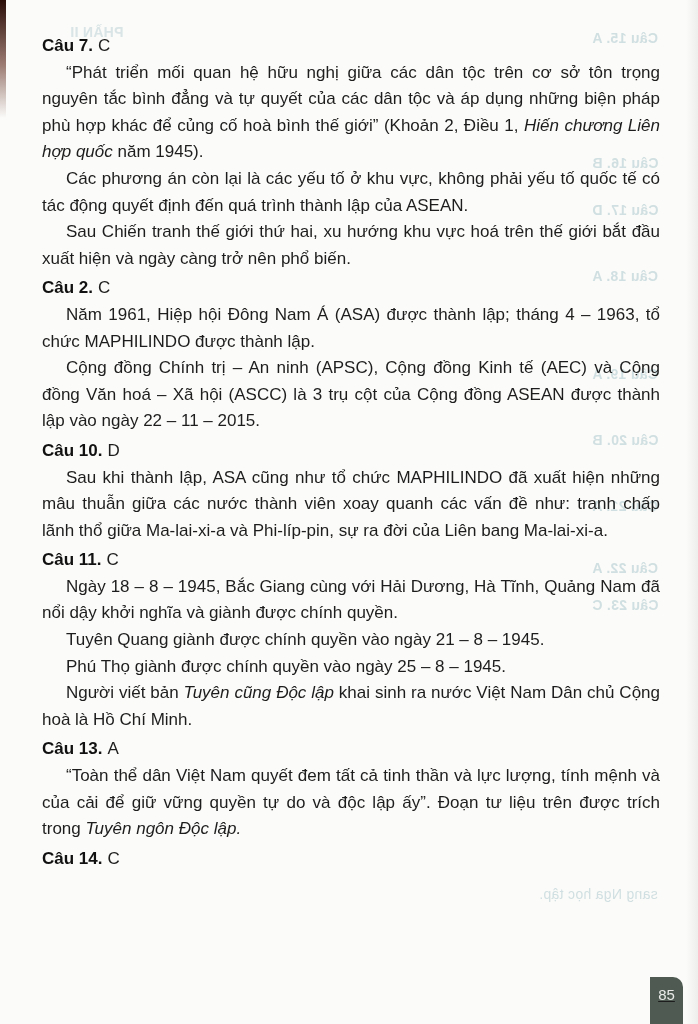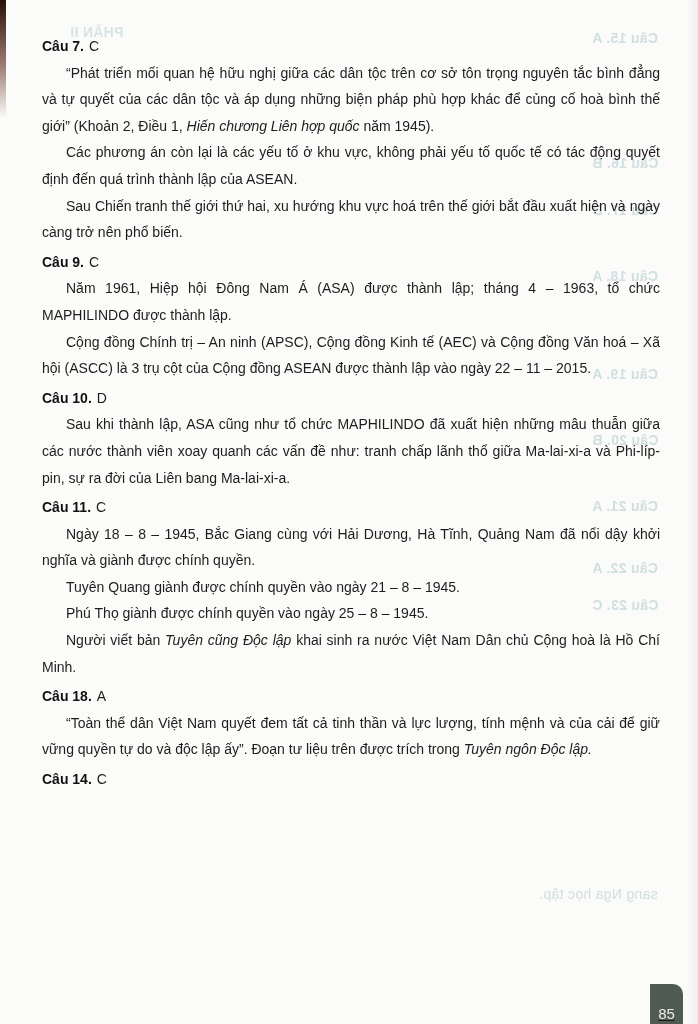--- a/index.html
+++ b/index.html
@@ -37,32 +37,32 @@
   .bleed:nth-child(6){top:366px;}
   .bleed:nth-child(7){top:432px;}
   .bleed:nth-child(8){top:498px;}
   .bleed:nth-child(9){top:560px;}
   .bleed:nth-child(10){top:597px;}
   .bleed:nth-child(11){top:886px;font-weight:normal;}
   
   .content{
     position:absolute;left:42px;right:38px;top:30px;
   }
-  .content p{margin:0;font-size:14px;line-height:26.6px;text-align:justify;}
+  .content p{margin:0;font-size:17px;line-height:26.6px;text-align:justify;}
   .item-head{margin-top:3px !important;text-align:left !important;}
   .item-head .label{font-weight:bold;color:#111;}
   .item-head .answer{margin-left:5px;}
   .body-para{text-indent:24px;}
   .it{font-style:italic;}
   
   .page-tab{
-    position:absolute;right:15px;bottom:0;width:33px;height:40px;
+    position:absolute;right:15px;bottom:0;width:33px;height:47px;
     background:#4e5a52;border-radius:0 10px 0 0;
     display:flex;justify-content:center;align-items:flex-start;
-    padding-top:21px;box-sizing:border-box;text-decoration:underline;
+    padding-top:9px;box-sizing:border-box;text-decoration:underline;
   }
   .page-tab .num{
     color:#e9eae7;font-size:15px;line-height:18px;
     font-family:"Liberation Sans","DejaVu Sans",sans-serif;
   }
 </style>
 </head>
 <body>
 
 <div class="page">
@@ -80,31 +80,31 @@
       <div class="bleed">sang Nga học tập.</div>
     </div>
   <div class="edge-strip"></div>
   <div class="right-shade"></div>
 
   <div class="content" id="content-root">
       <p class="item-head"><span class="label">Câu 7.</span><span class="answer">C</span></p>
       <p class="body-para"><span>“Phát triển mối quan hệ hữu nghị giữa các dân tộc trên cơ sở tôn trọng nguyên tắc bình đẳng và tự quyết của các dân tộc và áp dụng những biện pháp phù hợp khác để củng cố hoà bình thế giới” (Khoản 2, Điều 1, </span><span class="it">Hiến chương Liên hợp quốc</span><span> năm 1945).</span></p>
       <p class="body-para"><span>Các phương án còn lại là các yếu tố ở khu vực, không phải yếu tố quốc tế có tác động quyết định đến quá trình thành lập của ASEAN.</span></p>
       <p class="body-para"><span>Sau Chiến tranh thế giới thứ hai, xu hướng khu vực hoá trên thế giới bắt đầu xuất hiện và ngày càng trở nên phổ biến.</span></p>
-      <p class="item-head"><span class="label">Câu 9.</span><span class="answer">C</span></p>
+      <p class="item-head"><span class="label">Câu 2.</span><span class="answer">C</span></p>
       <p class="body-para"><span>Năm 1961, Hiệp hội Đông Nam Á (ASA) được thành lập; tháng 4 – 1963, tổ chức MAPHILINDO được thành lập.</span></p>
       <p class="body-para"><span>Cộng đồng Chính trị – An ninh (APSC), Cộng đồng Kinh tế (AEC) và Cộng đồng Văn hoá – Xã hội (ASCC) là 3 trụ cột của Cộng đồng ASEAN được thành lập vào ngày 22 – 11 – 2015.</span></p>
       <p class="item-head"><span class="label">Câu 10.</span><span class="answer">D</span></p>
       <p class="body-para"><span>Sau khi thành lập, ASA cũng như tổ chức MAPHILINDO đã xuất hiện những mâu thuẫn giữa các nước thành viên xoay quanh các vấn đề như: tranh chấp lãnh thổ giữa Ma-lai-xi-a và Phi-líp-pin, sự ra đời của Liên bang Ma-lai-xi-a.</span></p>
       <p class="item-head"><span class="label">Câu 11.</span><span class="answer">C</span></p>
       <p class="body-para"><span>Ngày 18 – 8 – 1945, Bắc Giang cùng với Hải Dương, Hà Tĩnh, Quảng Nam đã nổi dậy khởi nghĩa và giành được chính quyền.</span></p>
       <p class="body-para"><span>Tuyên Quang giành được chính quyền vào ngày 21 – 8 – 1945.</span></p>
       <p class="body-para"><span>Phú Thọ giành được chính quyền vào ngày 25 – 8 – 1945.</span></p>
       <p class="body-para"><span>Người viết bản </span><span class="it">Tuyên cũng Độc lập</span><span> khai sinh ra nước Việt Nam Dân chủ Cộng hoà là Hồ Chí Minh.</span></p>
-      <p class="item-head"><span class="label">Câu 18.</span><span class="answer">A</span></p>
+      <p class="item-head"><span class="label">Câu 13.</span><span class="answer">A</span></p>
       <p class="body-para"><span>“Toàn thể dân Việt Nam quyết đem tất cả tinh thần và lực lượng, tính mệnh và của cải để giữ vững quyền tự do và độc lập ấy”. Đoạn tư liệu trên được trích trong </span><span class="it">Tuyên ngôn Độc lập.</span></p>
       <p class="item-head"><span class="label">Câu 14.</span><span class="answer">C</span></p>
     </div>
 
   <div class="page-tab">
     <span class="num">85</span>
   </div>
 </div>
 
 </body></html>

